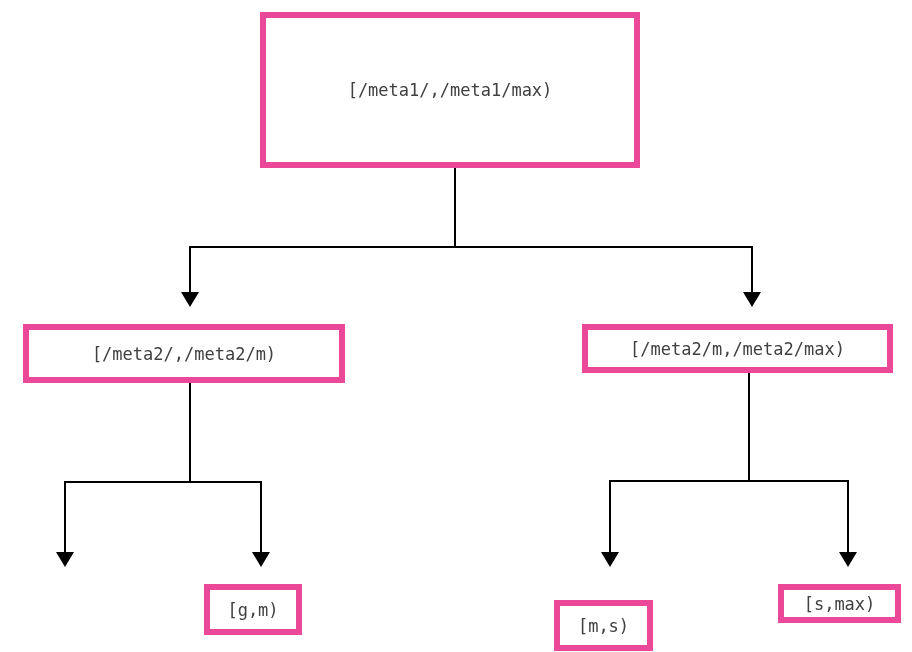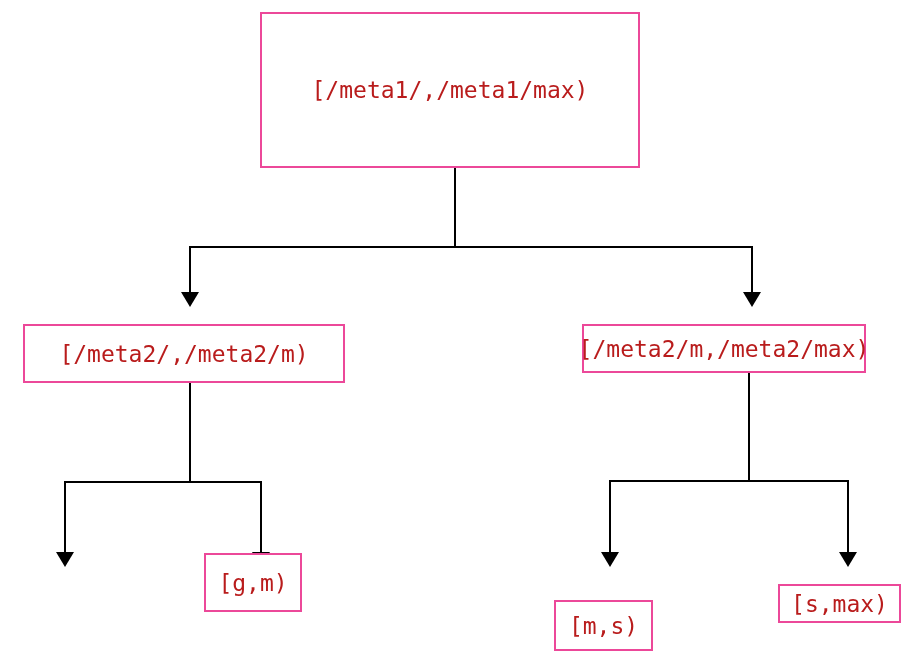--- a/index.html
+++ b/index.html
@@ -18,35 +18,35 @@
   .edges {
     position: absolute;
     left: 0;
     top: 0;
     width: 912px;
     height: 652px;
   }
   .node {
     position: absolute;
     box-sizing: border-box;
-    border: 2px solid #ec4899;
+    border: 6px solid #ec4899;
     background: #ffffff;
-    color: #b91c1c;
+    color: #404040;
     display: flex;
     align-items: center;
     justify-content: center;
-    font-size: 23px;
+    font-size: 17px;
     letter-spacing: 0;
     white-space: nowrap;
   }
   .node-root       { left: 260px; top: 12px;  width: 380px; height: 156px; }
   .node-left       { left: 23px;  top: 324px; width: 322px; height: 59px; }
-  .node-right      { left: 582px; top: 324px; width: 284px; height: 49px; }
+  .node-right      { left: 582px; top: 324px; width: 311px; height: 49px; }
   .node-leaf-ag    { left: 8px;   top: 584px; width: 99px;  height: 51px; }
-  .node-leaf-gm    { left: 204px; top: 553px; width: 98px;  height: 59px; }
+  .node-leaf-gm    { left: 204px; top: 584px; width: 98px;  height: 51px; }
   .node-leaf-ms    { left: 554px; top: 584px; width: 99px;  height: 51px; margin-top: 16px; }
   .node-leaf-smax  { left: 778px; top: 584px; width: 123px; height: 39px; }
 </style>
 </head>
 <body>
 
 <div class="canvas">
 
   <svg class="edges" viewBox="0 0 912 652" xmlns="http://www.w3.org/2000/svg">
 

